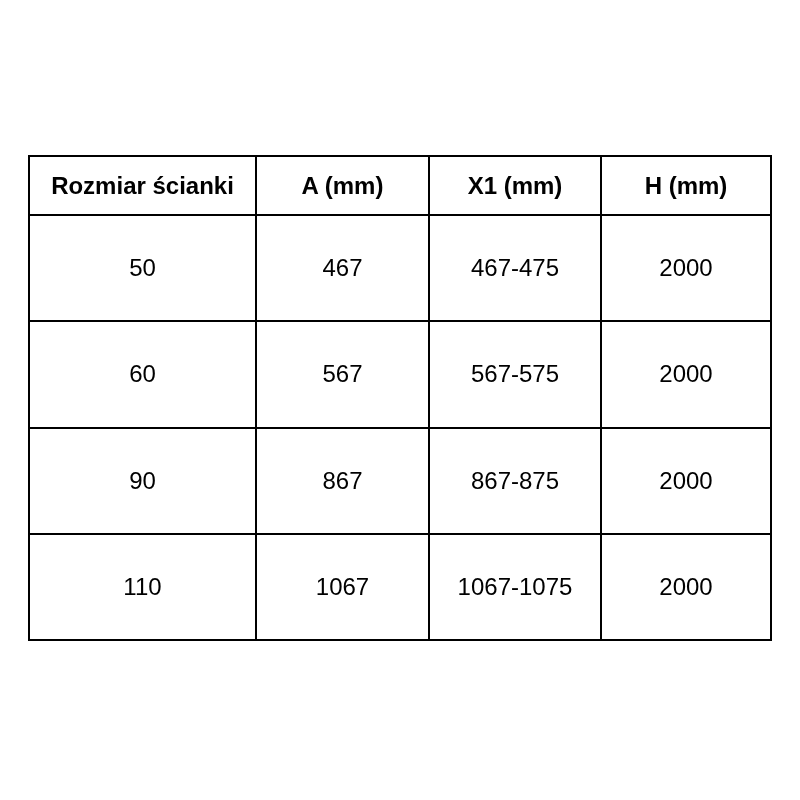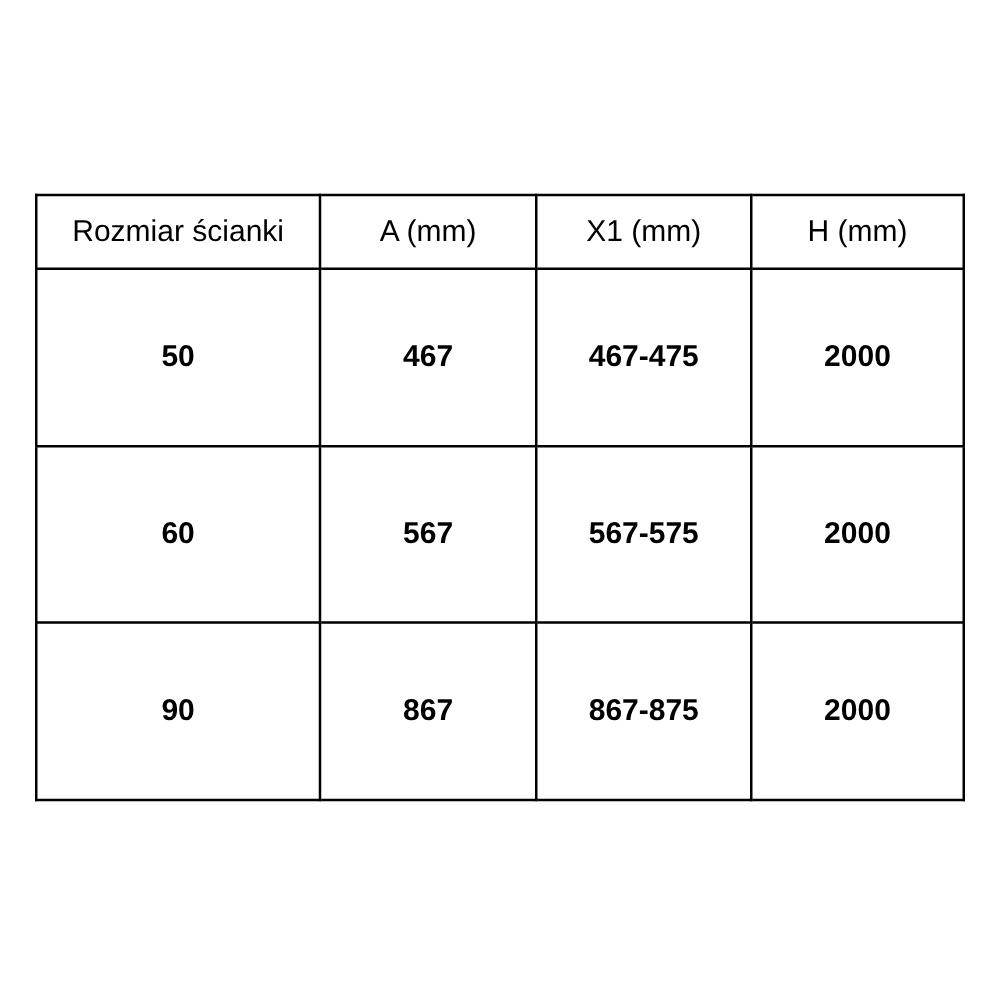--- a/index.html
+++ b/index.html
@@ -28,24 +28,24 @@
     table-layout: fixed;
     font-size: 24px;
   }
   table.spec-table th,
   table.spec-table td {
     border: 2px solid #000000;
     text-align: center;
     vertical-align: middle;
     padding: 0;
     background: #ffffff;
-    font-weight: bold;
+    font-weight: normal;
   }
   table.spec-table thead th {
-    font-weight: normal;
+    font-weight: bold;
     height: 57px;
   }
   table.spec-table tbody tr {
     height: 53px;
   }
 </style>
 </head>
 <body>
 
 <div class="page">
@@ -76,15 +76,21 @@
         <td>567</td>
         <td>567-575</td>
         <td>2000</td>
       </tr>
       <tr>
         <td>90</td>
         <td>867</td>
         <td>867-875</td>
         <td>2000</td>
       </tr>
+      <tr>
+        <td>110</td>
+        <td>1067</td>
+        <td>1067-1075</td>
+        <td>2000</td>
+      </tr>
     </tbody>
   </table>
 </div>
 
 </body></html>

